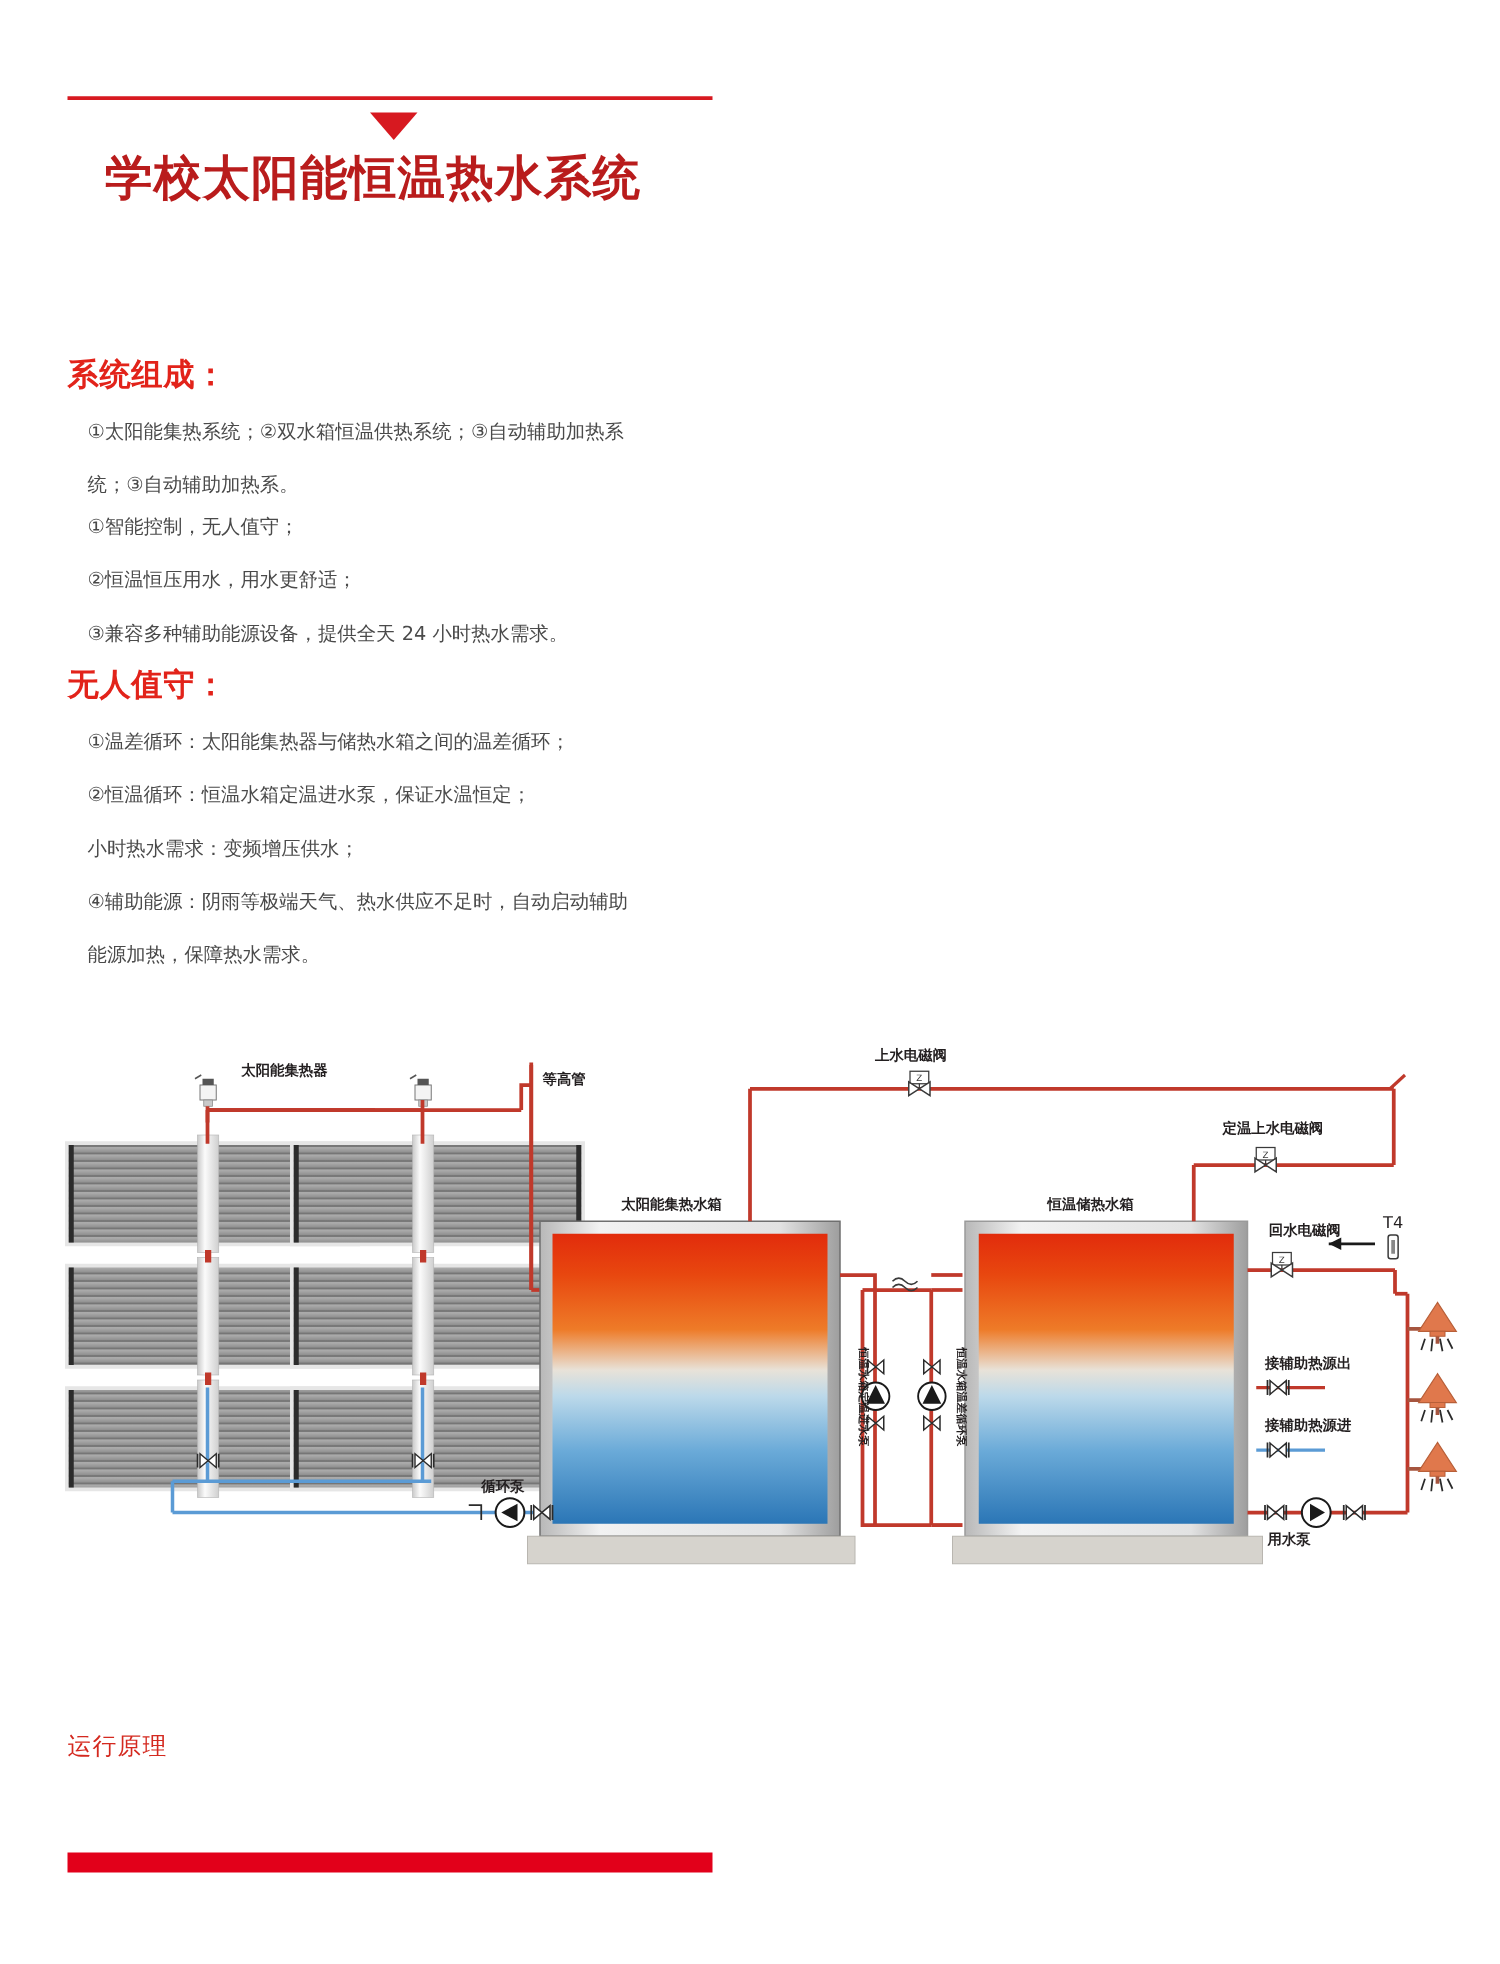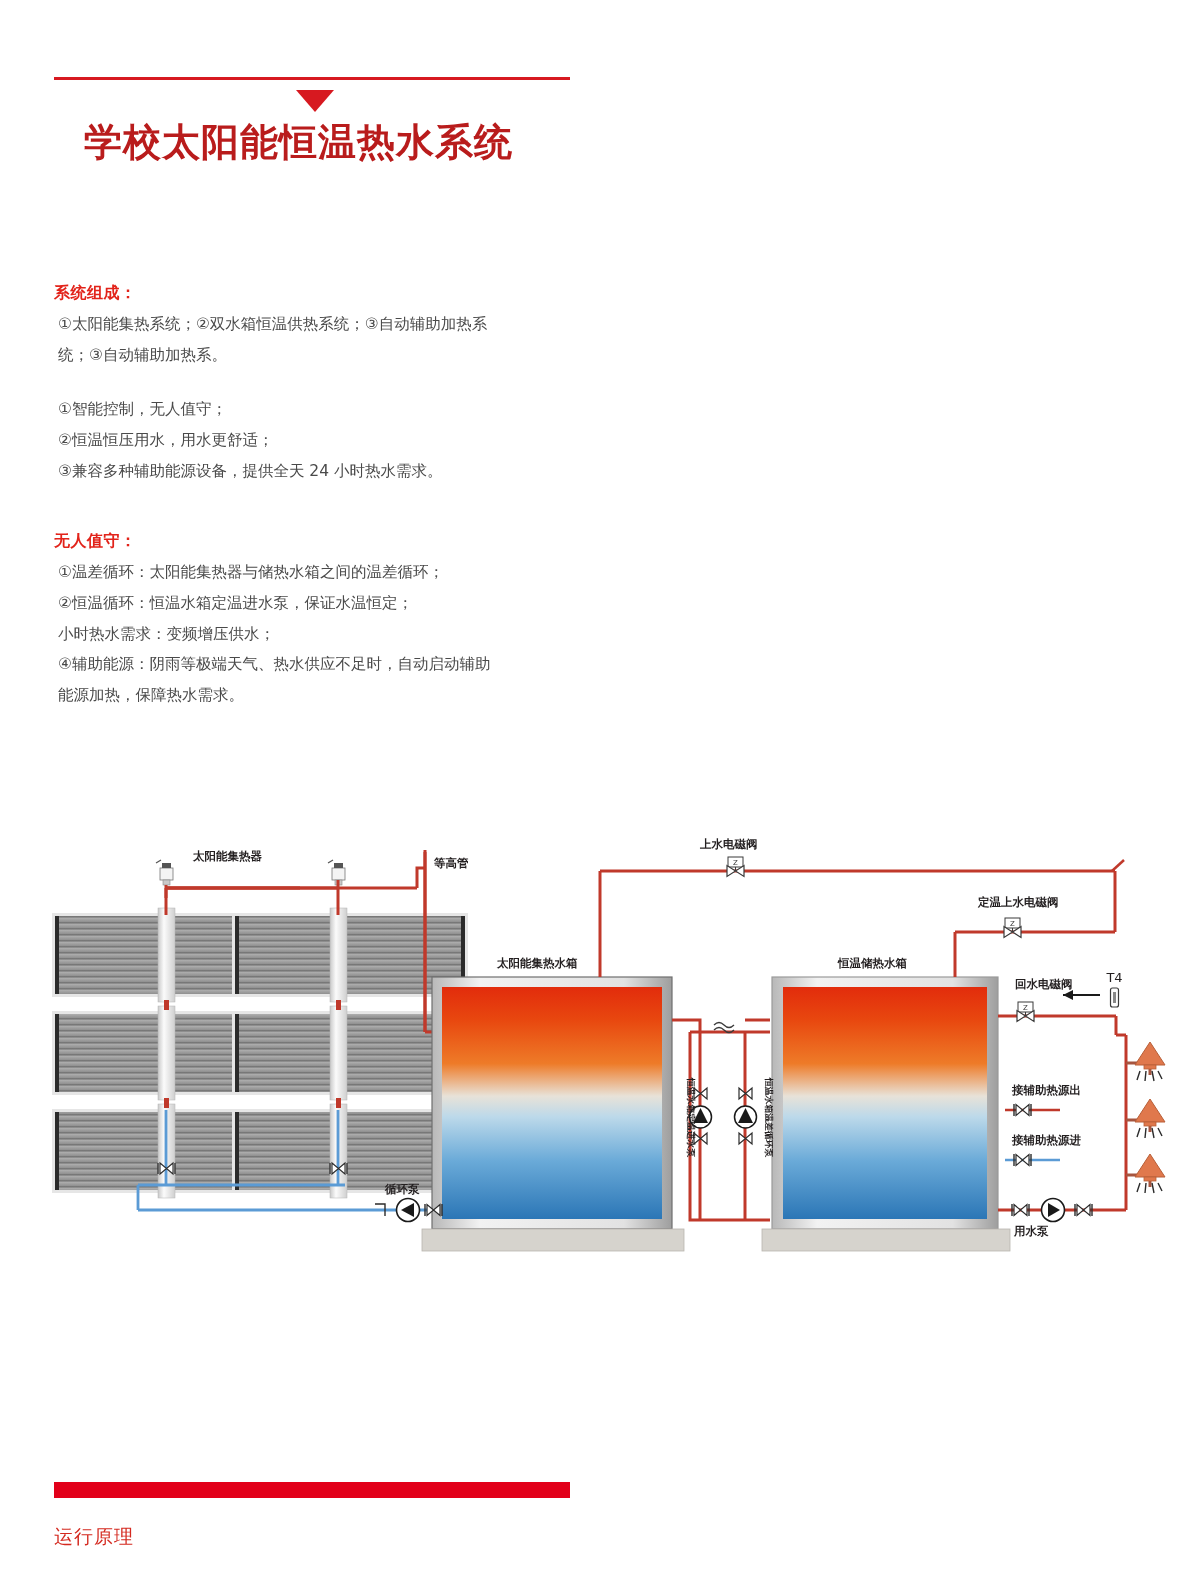--- a/index.html
+++ b/index.html
@@ -30,36 +30,36 @@
   }
   .page-title {
     position: absolute; left: 84px; top: 117px;
     font-size: 38px; font-weight: 700; color: #b91c1c;
     letter-spacing: 1px; white-space: nowrap;
   }
 
   
   .section { position: absolute; left: 54px; width: 560px; }
   .section-title {
-    font-size: 16px; font-weight: 700; color: #e2231a;
+    font-size: 25px; font-weight: 700; color: #e2231a;
     margin: 0 0 7px 0; letter-spacing: .5px;
   }
   .section-body {
     font-size: 15.5px; line-height: 1.73; color: #4a4a4a;
     font-weight: 400;
   }
-  .section-body p { margin: 4px; }
+  .section-body p { margin: 16px; }
 
   #sec-compose { top: 283px; }
   #sec-features { top: 392px; }
   #sec-principle { top: 531px; }
 
   
   .footer-label {
-    position: absolute; left: 54px; top: 1524px;
+    position: absolute; left: 54px; top: 1384px;
     font-size: 19px; color: #d4291f; font-weight: 400; letter-spacing: 1px;
   }
   .footer-bar {
     position: absolute; left: 54px; top: 1482px;
     width: 516px; height: 16px; background: #e2001a;
   }
 
   
   .diagram {
     position: absolute; left: 0; top: 820px;

